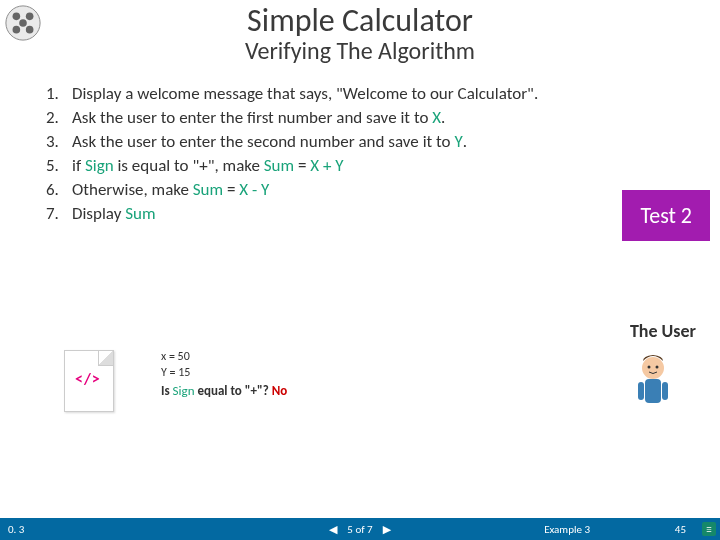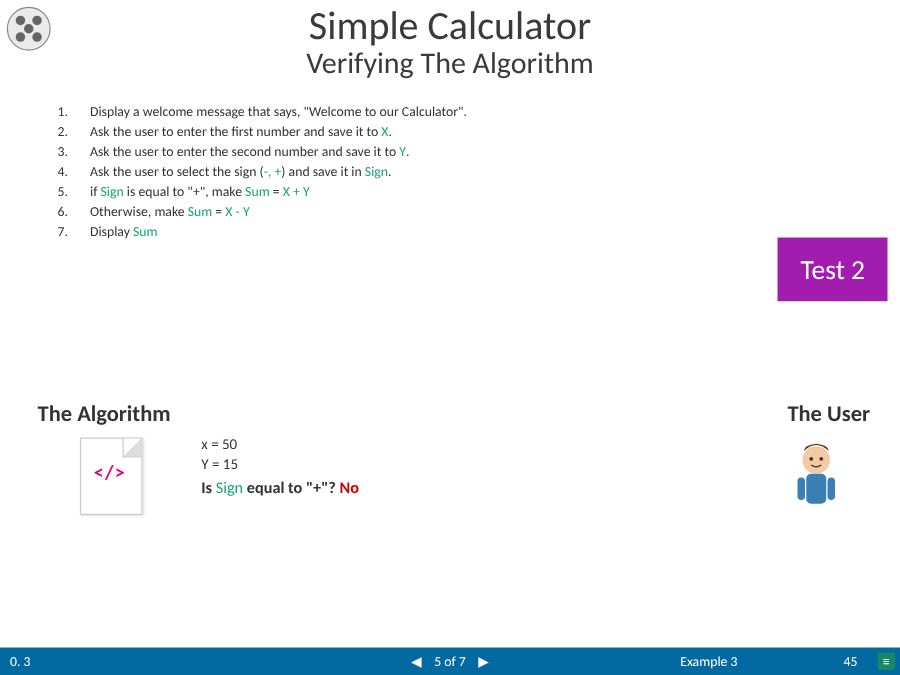--- a/index.html
+++ b/index.html
@@ -1,21 +1,21 @@
 <!DOCTYPE html>
 <html><head>
 <meta charset="utf-8">
 <style>
   * { margin: 0; padding: 0; box-sizing: border-box; }
   body { width: 720px; height: 540px; font-family: Calibri, "Segoe UI", Arial, sans-serif; background: #fff; position: relative; overflow: hidden; }
   .logo { position: absolute; top: 4px; left: 4px; width: 38px; height: 38px; }
   .title { text-align: center; margin-top: 4px; }
   .title h1 { font-weight: 300; font-size: 32px; color: #3a3a3a; line-height: 1.05; }
   .title h2 { font-weight: 300; font-size: 24px; color: #3a3a3a; line-height: 1.05; }
-  .steps { margin: 20px 0 0 46px; font-size: 11px; color: #333; }
+  .steps { margin: 20px 0 0 46px; font-size: 17px; color: #333; }
   .steps li { list-style: none; margin-bottom: 3px; }
   .steps .num { display: inline-block; width: 26px; color: #333; }
   .c-green { color: #1aa37a; font-weight: 500; }
   .badge { position: absolute; right: 10px; top: 190px; background: #a21caf; color: #fff; padding: 12px 18px; font-size: 22px; font-weight: 500; }
   .labels { position: absolute; top: 320px; left: 0; width: 100%; padding: 0 24px 0 30px; }
   .labels .lab-left { font-weight: 600; font-size: 18px; color: #333; }
   .labels .lab-right { float: right; font-weight: 600; font-size: 18px; color: #333; }
   .paper { position: absolute; top: 350px; left: 64px; width: 50px; height: 62px; background: #fff; border: 1px solid #ccc; box-shadow: 1px 1px 2px rgba(0,0,0,.15); }
   .paper::before { content: ""; position: absolute; top: 0; right: 0; width: 14px; height: 14px; background: linear-gradient(135deg, #fff 48%, #ddd 50%); border-bottom: 1px solid #ccc; border-left: 1px solid #ccc; }
   .paper .ico { position: absolute; top: 18px; left: 10px; font-size: 16px; color: #e6007e; font-weight: bold; letter-spacing: 1px; }
@@ -49,30 +49,28 @@
 
 <div class="title">
   <h1>Simple Calculator</h1>
   <h2>Verifying The Algorithm</h2>
 </div>
 
 <ul class="steps">
   <li><span class="num">1.</span><span>Display a welcome message that says, "Welcome to our Calculator".</span></li>
   <li><span class="num">2.</span><span>Ask the user to enter the first number and save it to </span><span class="c-green">X</span><span>.</span></li>
   <li><span class="num">3.</span><span>Ask the user to enter the second number and save it to </span><span class="c-green">Y</span><span>.</span></li>
-  <li><span class="num">4.</span><span>Ask the user to select the sign (</span><span class="c-green">-, +</span><span>) and save it in </span><span class="c-green">Sign</span><span>.</span></li>
   <li><span class="num">5.</span><span>if </span><span class="c-green">Sign</span><span> is equal to "+", make </span><span class="c-green">Sum</span><span> = </span><span class="c-green">X + Y</span></li>
   <li><span class="num">6.</span><span>Otherwise, make </span><span class="c-green">Sum</span><span> = </span><span class="c-green">X - Y</span></li>
   <li><span class="num">7.</span><span>Display </span><span class="c-green">Sum</span></li>
 </ul>
 
 <div class="badge">Test 2</div>
 
 <div class="labels">
-  <span class="lab-left">The Algorithm</span>
   <span class="lab-right">The User</span>
 </div>
 
 <div class="paper">
   <span class="ico">&lt;/&gt;</span>
 </div>
 
 <div class="output">
   <div>x = 50</div>
   <div>Y = 15</div>

